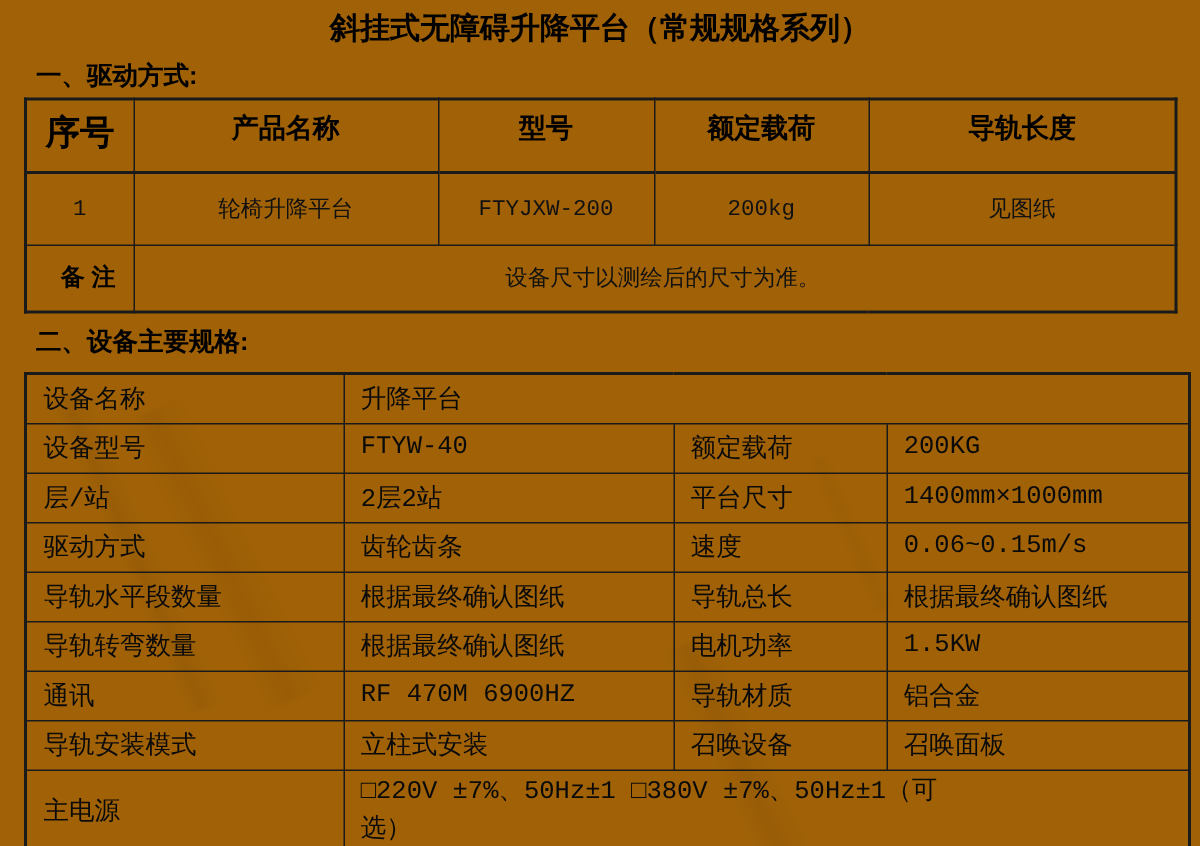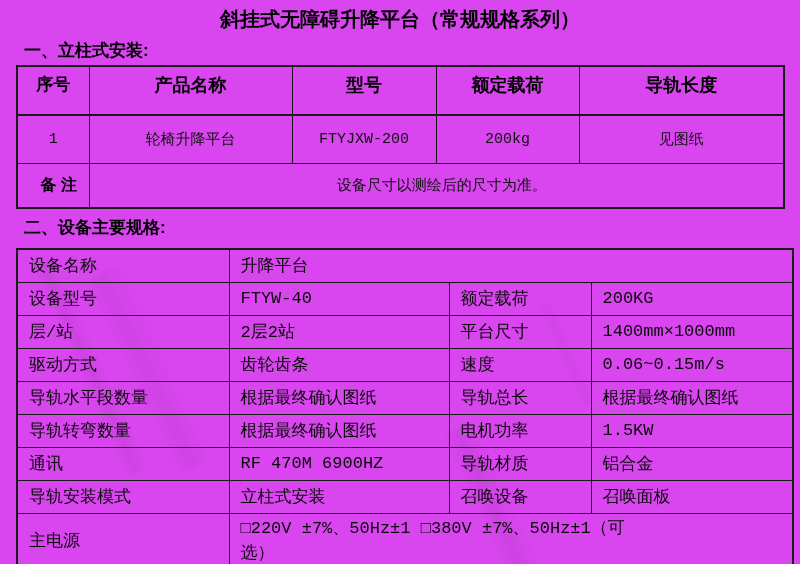--- a/index.html
+++ b/index.html
@@ -1,21 +1,21 @@
 <!DOCTYPE html>
 <html><head>
 <meta charset="utf-8">
 <style>
   * { box-sizing: border-box; }
   html, body { margin: 0; padding: 0; background: #ffffff; }
   .page {
     position: relative;
     width: 800px;
     height: 564px;
-    background: #d946ef;
+    background: #a16207;
     overflow: hidden;
     color: #111111;
     font-family: "Liberation Sans", "DejaVu Sans", sans-serif;
   }
   .content { position: relative; z-index: 1; }
 
   
   .streak {
     position: absolute;
     z-index: 0;
@@ -52,21 +52,21 @@
   .t1 th {
     height: 49px;
     vertical-align: top;
     padding-top: 6px;
     font-size: 18px;
     font-weight: bold;
     text-align: center;
     border-bottom-width: 2px;
     color: #000;
   }
-  .t1 th.small { font-size: 17px; }
+  .t1 th.small { font-size: 23px; }
   .t1 td {
     text-align: center;
     vertical-align: middle;
     font-family: "Liberation Mono", "DejaVu Sans Mono", monospace;
     font-size: 15px;
   }
   .t1 tr.data td { height: 48px; }
   .t1 tr.remark td { height: 45px; padding-left: 12px; }
   .t1 td.remark-label {
     font-family: "Liberation Sans", "DejaVu Sans", sans-serif;
@@ -99,21 +99,21 @@
 
 <div class="page">
   <div class="streak s1"></div>
   <div class="streak s2"></div>
   <div class="streak s3"></div>
   <div class="streak s4"></div>
 
   <div class="content">
     <h1 class="title">斜挂式无障碍升降平台（常规规格系列）</h1>
 
-    <h2 class="section">一、立柱式安装:</h2>
+    <h2 class="section">一、驱动方式:</h2>
 
     <table class="t1">
       <colgroup>
         <col style="width:72px">
           <col style="width:203px">
           <col style="width:144px">
           <col style="width:143px">
           <col style="width:205px">
       </colgroup>
       <tbody>

